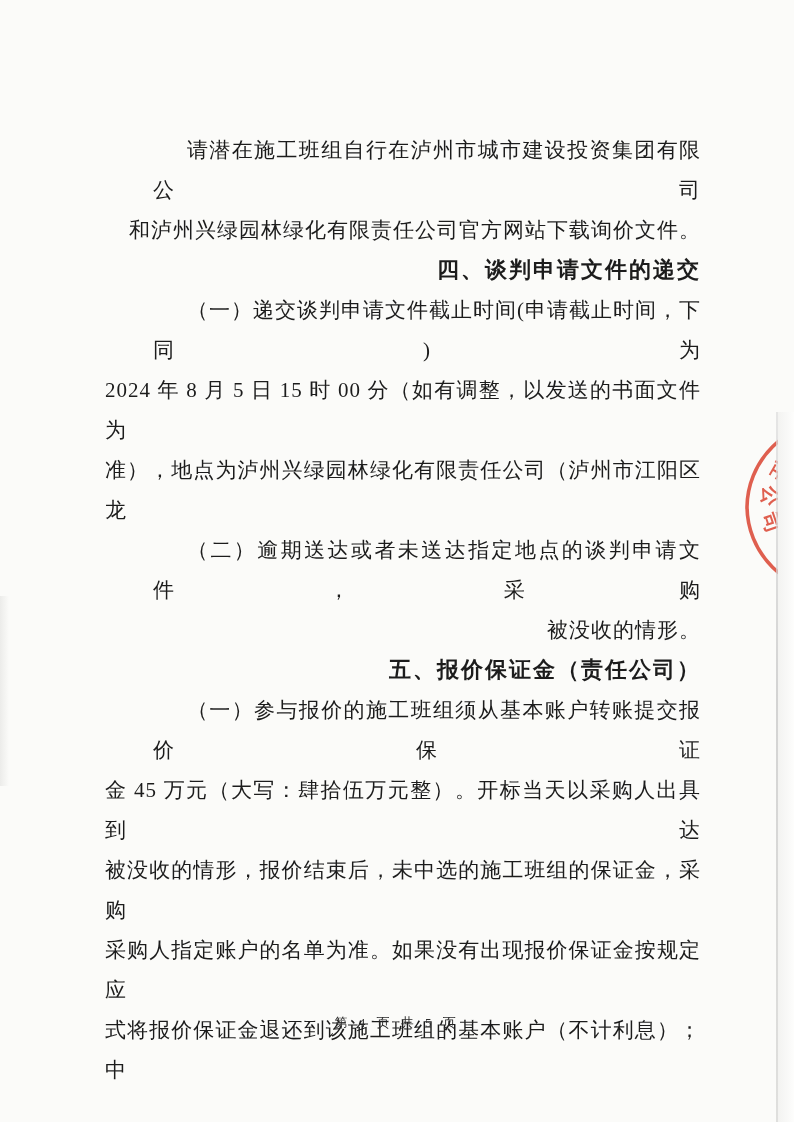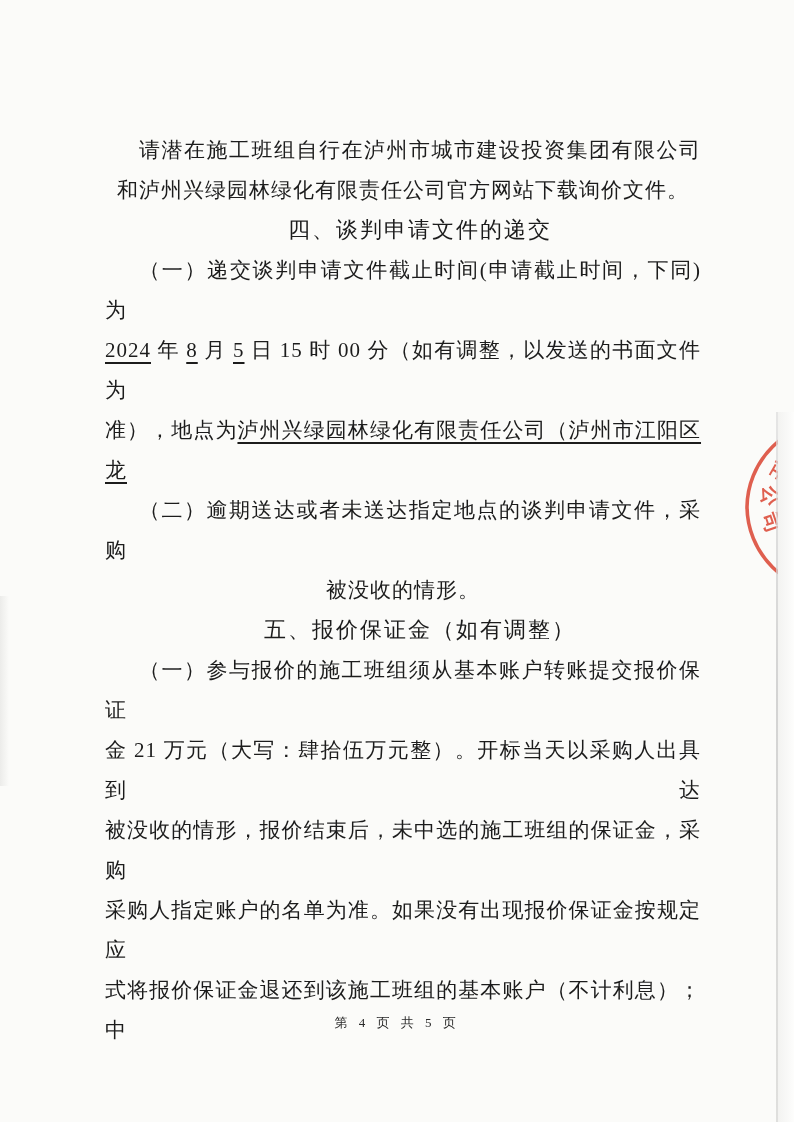--- a/index.html
+++ b/index.html
@@ -15,38 +15,37 @@
   .doc-body{
     position:absolute;
     left:105px;top:130px;
     width:596px;
     font-size:21px;
     line-height:40px;
     letter-spacing:1px;
   }
   .line{
     white-space:nowrap;
-    text-align:center;
+    text-align:right;
   }
   .line.full{
     white-space:normal;
     text-align:justify;
     text-align-last:justify;
     text-justify:inter-character;
   }
   .line.indent{padding-left:34px;}
-  .line.indent.full{padding-left:0;text-indent:34px;}
+  .line.indent.full{padding-left:0;text-indent:34px;margin-left:48px;}
   .heading{
     font-family:"Liberation Sans","DejaVu Sans",sans-serif;
-    font-weight:400;
+    font-weight:700;
     font-size:22px;
     letter-spacing:2px;
   }
   .u{
-    text-decoration:underline;
     text-decoration-thickness:1.5px;
     text-underline-offset:5px;
   }
   .page-footer{
     position:absolute;
     left:0;right:0;top:1014px;
     text-align:center;
     font-size:13px;
     letter-spacing:4px;
     color:#2a2a2a;
@@ -86,23 +85,23 @@
 
   <div class="doc-body">
       <div class="line indent full"><span>请潜在施工班组自行在泸州市城市建设投资集团有限公司</span></div>
       <div class="line"><span>和泸州兴绿园林绿化有限责任公司官方网站下载询价文件。</span></div>
       <div class="line heading indent"><span>四、谈判申请文件的递交</span></div>
       <div class="line indent full"><span>（一）递交谈判申请文件截止时间(申请截止时间，下同)为</span></div>
       <div class="line full"><span class="u">2024</span><span> 年 </span><span class="u">8</span><span> 月 </span><span class="u">5</span><span> 日 15 时 00 分（如有调整，以发送的书面文件为</span></div>
       <div class="line full"><span>准），地点为</span><span class="u">泸州兴绿园林绿化有限责任公司（泸州市江阳区龙</span></div>
       <div class="line indent full"><span>（二）逾期送达或者未送达指定地点的谈判申请文件，采购</span></div>
       <div class="line"><span>被没收的情形。</span></div>
-      <div class="line heading indent"><span>五、报价保证金（如有调整）</span></div>
+      <div class="line heading indent"><span>五、报价保证金（责任公司）</span></div>
       <div class="line indent full"><span>（一）参与报价的施工班组须从基本账户转账提交报价保证</span></div>
-      <div class="line full"><span>金 21 万元（大写：肆拾伍万元整）。开标当天以采购人出具到达</span></div>
+      <div class="line full"><span>金 45 万元（大写：肆拾伍万元整）。开标当天以采购人出具到达</span></div>
       <div class="line full"><span>被没收的情形，报价结束后，未中选的施工班组的保证金，采购</span></div>
       <div class="line full"><span>采购人指定账户的名单为准。如果没有出现报价保证金按规定应</span></div>
       <div class="line full"><span>式将报价保证金退还到该施工班组的基本账户（不计利息）；中</span></div>
     </div>
 
   <div class="page-footer">第 4 页 共 5 页</div>
 
   <svg class="seal" viewBox="0 0 66 158" width="66" height="158" aria-hidden="true">
     <path id="seal-outer-arc" d="M105,-6 A86,86 0 0 0 19,79 A86,86 0 0 0 105,164" fill="none" stroke-width="3.6" stroke-linecap="round" stroke="#dc4a38"></path>
     <path id="seal-ring-path" d="M105,9 A70,70 0 0 0 35,79 A70,70 0 0 0 105,149" fill="none"></path>

